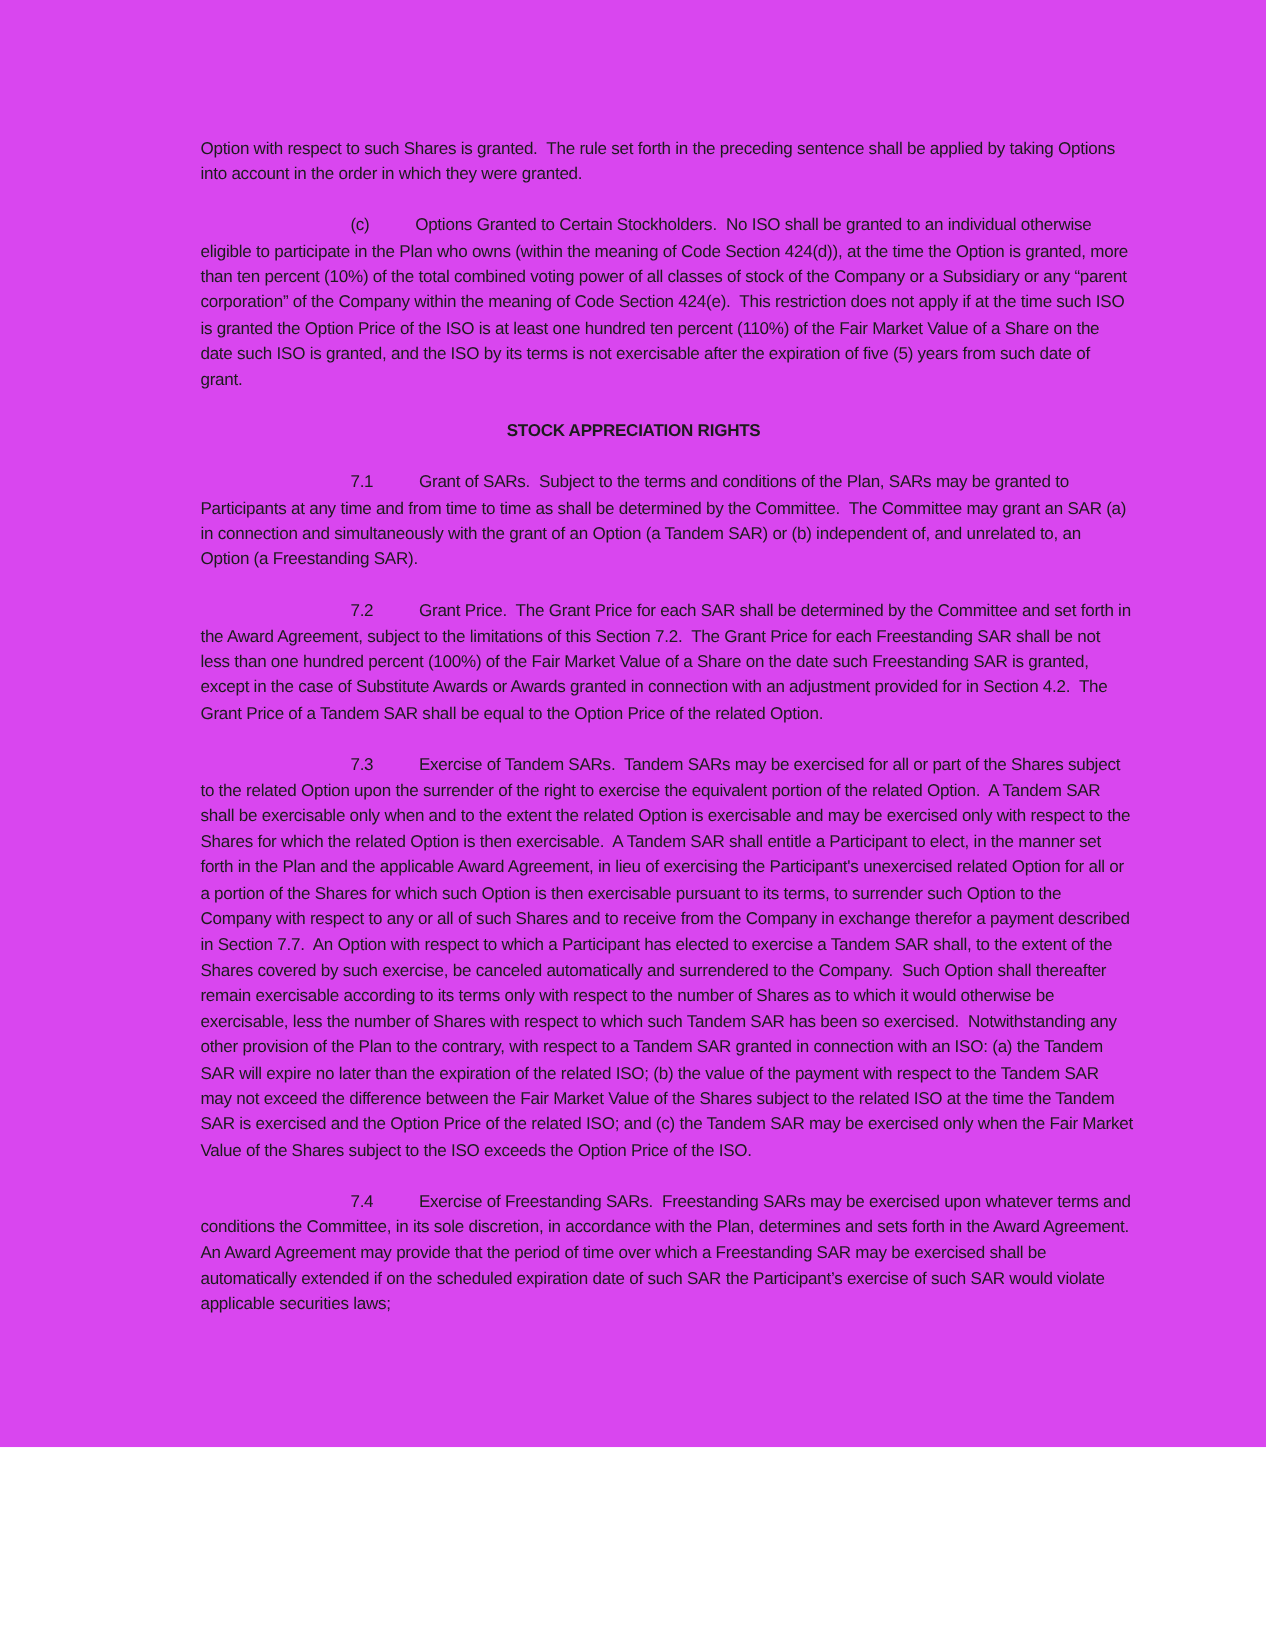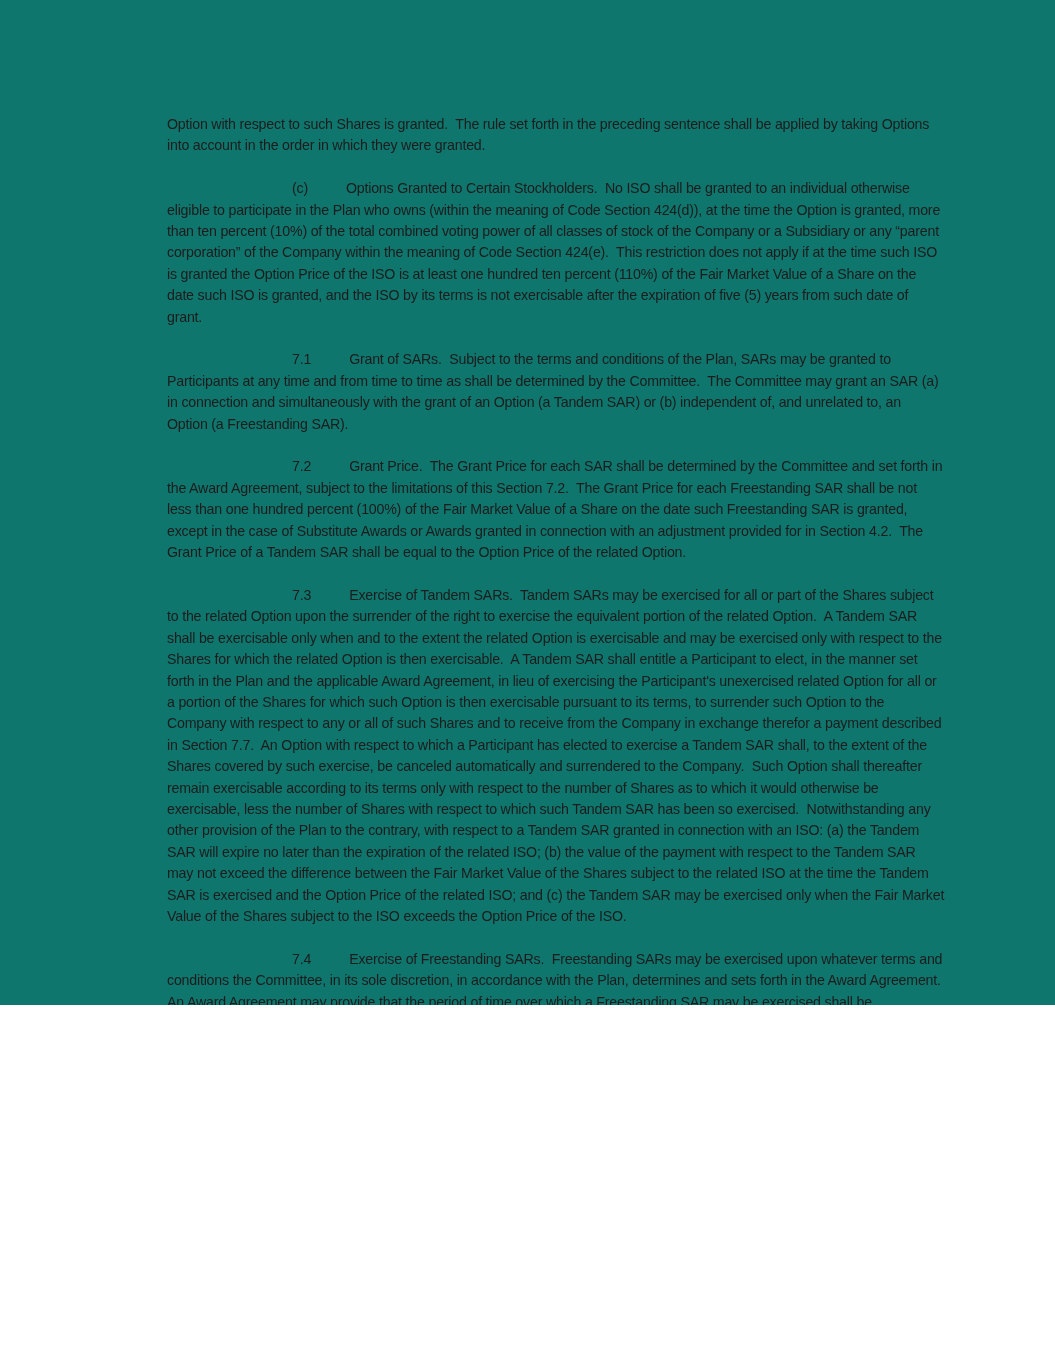--- a/index.html
+++ b/index.html
@@ -1,20 +1,20 @@
 <!DOCTYPE html>
 <html><head>
 <meta charset="utf-8">
 <style>
   html, body { margin: 0; padding: 0; background: #ffffff; }
   .page {
     position: relative;
     width: 1055px;
-    height: 1005px;
-    background: #0f766e;
+    height: 1206px;
+    background: #d946ef;
     font-family: "Liberation Sans", sans-serif;
     color: #1c1c1c;
     overflow: hidden;
   }
   .content {
     position: absolute;
     left: 167px;
     top: 114px;
     width: 778px;
     font-size: 14.2px;
@@ -46,19 +46,20 @@
     letter-spacing: -0.2px;
   }
 </style>
 </head>
 <body>
 
 <div class="page">
   <div class="content">
       <p class="para body"><span>Option with respect to such Shares is granted.  The rule set forth in the preceding sentence shall be applied by taking Options into account in the order in which they were granted.</span></p>
       <p class="para body"><span class="indent"></span><span>(c)</span><span class="tab"></span><span class="u">Options Granted to Certain Stockholders</span><span>.  No ISO shall be granted to an individual otherwise eligible to participate in the Plan who owns (within the meaning of Code Section 424(d)), at the time the Option is granted, more than ten percent (10%) of the total combined voting power of all classes of stock of the Company or a Subsidiary or any “parent corporation” of the Company within the meaning of Code Section 424(e).  This restriction does not apply if at the time such ISO is granted the Option Price of the ISO is at least one hundred ten percent (110%) of the Fair Market Value of a Share on the date such ISO is granted, and the ISO by its terms is not exercisable after the expiration of five (5) years from such date of grant.</span></p>
+      <p class="para heading"><span class="u">STOCK APPRECIATION RIGHTS</span></p>
       <p class="para body"><span class="indent"></span><span>7.1</span><span class="tab"></span><span class="u">Grant of SARs</span><span>.  Subject to the terms and conditions of the Plan, SARs may be granted to Participants at any time and from time to time as shall be determined by the Committee.  The Committee may grant an SAR (a) in connection and simultaneously with the grant of an Option (a Tandem SAR) or (b) independent of, and unrelated to, an Option (a Freestanding SAR).</span></p>
       <p class="para body"><span class="indent"></span><span>7.2</span><span class="tab"></span><span class="u">Grant Price</span><span>.  The Grant Price for each SAR shall be determined by the Committee and set forth in the Award Agreement, subject to the limitations of this Section 7.2.  The Grant Price for each Freestanding SAR shall be not less than one hundred percent (100%) of the Fair Market Value of a Share on the date such Freestanding SAR is granted, except in the case of Substitute Awards or Awards granted in connection with an adjustment provided for in Section 4.2.  The Grant Price of a Tandem SAR shall be equal to the Option Price of the related Option.</span></p>
       <p class="para body"><span class="indent"></span><span>7.3</span><span class="tab"></span><span class="u">Exercise of Tandem SARs</span><span>.  Tandem SARs may be exercised for all or part of the Shares subject to the related Option upon the surrender of the right to exercise the equivalent portion of the related Option.  A Tandem SAR shall be exercisable only when and to the extent the related Option is exercisable and may be exercised only with respect to the Shares for which the related Option is then exercisable.  A Tandem SAR shall entitle a Participant to elect, in the manner set forth in the Plan and the applicable Award Agreement, in lieu of exercising the Participant's unexercised related Option for all or a portion of the Shares for which such Option is then exercisable pursuant to its terms, to surrender such Option to the Company with respect to any or all of such Shares and to receive from the Company in exchange therefor a payment described in Section 7.7.  An Option with respect to which a Participant has elected to exercise a Tandem SAR shall, to the extent of the Shares covered by such exercise, be canceled automatically and surrendered to the Company.  Such Option shall thereafter remain exercisable according to its terms only with respect to the number of Shares as to which it would otherwise be exercisable, less the number of Shares with respect to which such Tandem SAR has been so exercised.  Notwithstanding any other provision of the Plan to the contrary, with respect to a Tandem SAR granted in connection with an ISO: (a) the Tandem SAR will expire no later than the expiration of the related ISO; (b) the value of the payment with respect to the Tandem SAR may not exceed the difference between the Fair Market Value of the Shares subject to the related ISO at the time the Tandem SAR is exercised and the Option Price of the related ISO; and (c) the Tandem SAR may be exercised only when the Fair Market Value of the Shares subject to the ISO exceeds the Option Price of the ISO.</span></p>
       <p class="para body"><span class="indent"></span><span>7.4</span><span class="tab"></span><span class="u">Exercise of Freestanding SARs</span><span>.  Freestanding SARs may be exercised upon whatever terms and conditions the Committee, in its sole discretion, in accordance with the Plan, determines and sets forth in the Award Agreement. An Award Agreement may provide that the period of time over which a Freestanding SAR may be exercised shall be automatically extended if on the scheduled expiration date of such SAR the Participant’s exercise of such SAR would violate applicable securities laws;</span></p>
     </div>
   <div class="page-number">15</div>
 </div>
 
 </body></html>

